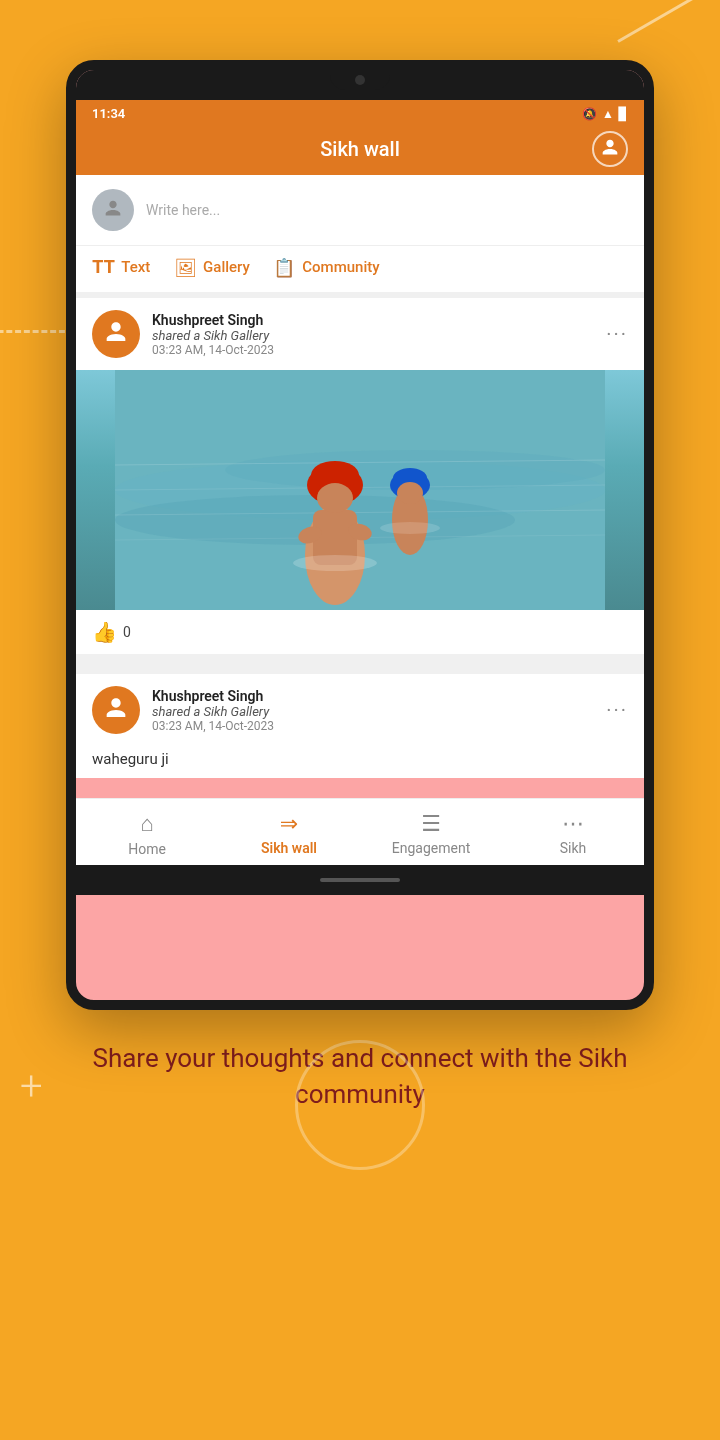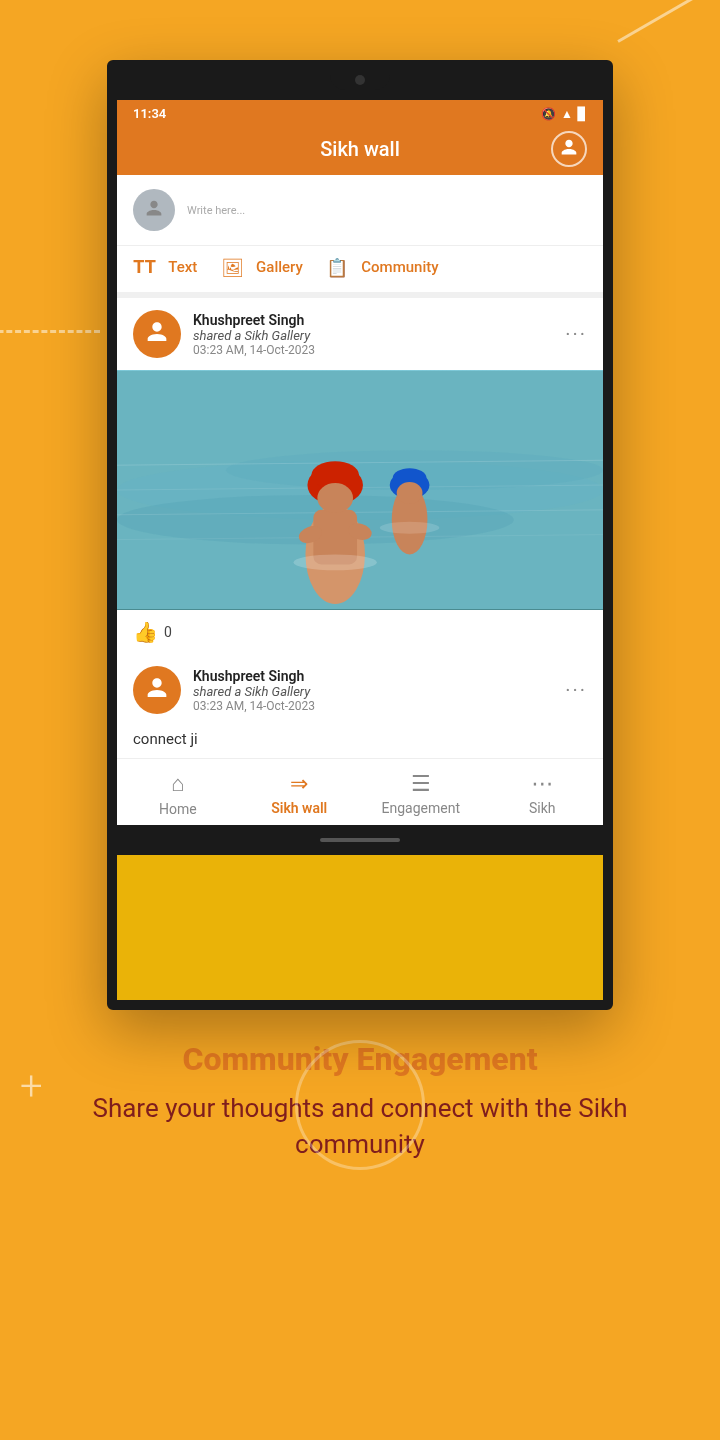--- a/index.html
+++ b/index.html
@@ -49,24 +49,24 @@
     }
 
     
     .phone-wrapper {
       display: flex;
       justify-content: center;
       padding-top: 60px;
     }
 
     .phone {
-      width: 506px;
+      width: 588px;
       min-height: 950px;
-      background: #eab308;
-      border-radius: 6px;
+      background: #fca5a5;
+      border-radius: 28px;
       box-shadow: 0 20px 60px rgba(0,0,0,0.3);
       overflow: hidden;
       position: relative;
       border: 10px solid #1a1a1a;
     }
 
     
     .phone-top-bar {
       background: #1a1a1a;
       height: 30px;
@@ -146,46 +146,46 @@
       background: white;
       padding: 14px 16px;
       display: flex;
       align-items: center;
       gap: 12px;
       border-bottom: 1px solid #eee;
     }
     .write-input {
       flex: 1;
       color: #aaa;
-      font-size: 11px;
+      font-size: 14px;
     }
 
     
     .post-types {
       background: white;
       display: flex;
       padding: 10px 16px 14px;
       gap: 24px;
       border-bottom: 6px solid #f0f0f0;
     }
     .post-type-btn {
       display: flex;
       align-items: center;
-      gap: 12px;
+      gap: 6px;
       color: #E07820;
       font-size: 15px;
       font-weight: 500;
       cursor: pointer;
     }
     .post-type-icon { font-size: 18px; }
 
     
     .feed-post {
       background: white;
-      margin-bottom: 0;
+      margin-bottom: 20px;
     }
     .post-header {
       display: flex;
       align-items: center;
       padding: 12px 16px;
       gap: 12px;
     }
     .poster-avatar {
       width: 48px; height: 48px;
       border-radius: 50%;
@@ -449,21 +449,21 @@
           </div>
           <div class="post-info">
             <div class="poster-name">
               <span>Khushpreet Singh</span>
             </div>
             <div class="post-subtitle">shared a Sikh Gallery</div>
             <div class="post-time">03:23 AM, 14-Oct-2023</div>
           </div>
           <div class="post-more">···</div>
         </div>
-        <div class="post-caption">connect ji</div>
+        <div class="post-caption">waheguru ji</div>
       </div>
 
     </div>
 
     <div class="bottom-nav">
       <div class="nav-item">
         <span class="nav-icon">⌂</span>
         <span class="nav-label">Home</span>
       </div>
       <div class="nav-item">
@@ -481,15 +481,14 @@
     </div>
 
     <div class="phone-bottom-bar">
       <div class="home-indicator"></div>
     </div>
 
   </div>
 </div>
 
 <div class="bottom-section">
-  <div class="bottom-title">Community Engagement</div>
   <div class="bottom-subtitle">Share your thoughts and connect with the Sikh community</div>
 </div>
 
 </body></html>

